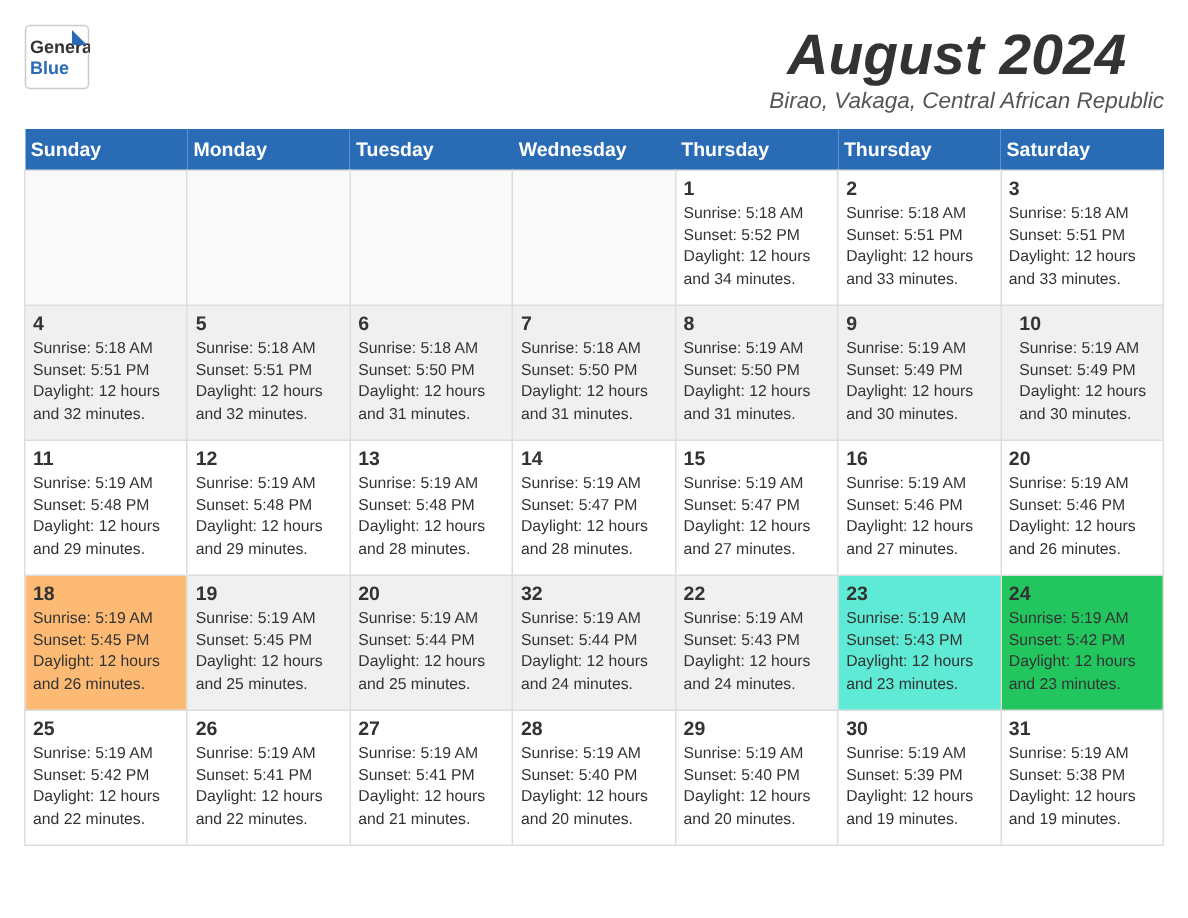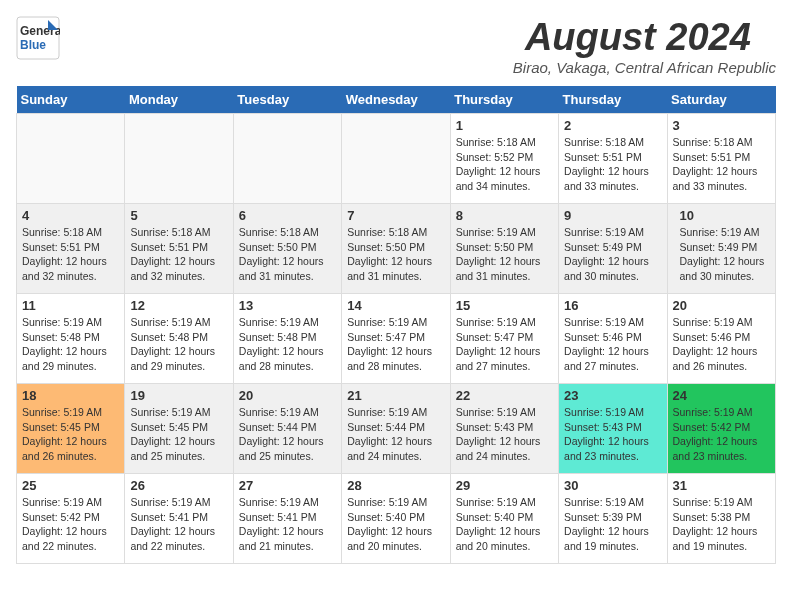--- a/index.html
+++ b/index.html
@@ -255,21 +255,21 @@
 and 25 minutes.</div>
         </td>
         <td style="background-color: rgb(240, 240, 240);">
           <span class="day-num">20</span>
           <div class="day-info" style="white-space: pre-line;">Sunrise: 5:19 AM
 Sunset: 5:44 PM
 Daylight: 12 hours
 and 25 minutes.</div>
         </td>
         <td style="background-color: rgb(240, 240, 240);">
-          <span class="day-num">21</span>
+          <span class="day-num">32</span>
           <div class="day-info" style="white-space: pre-line;">Sunrise: 5:19 AM
 Sunset: 5:44 PM
 Daylight: 12 hours
 and 24 minutes.</div>
         </td>
         <td style="background-color: rgb(240, 240, 240);">
           <span class="day-num">22</span>
           <div class="day-info" style="white-space: pre-line;">Sunrise: 5:19 AM
 Sunset: 5:43 PM
 Daylight: 12 hours

